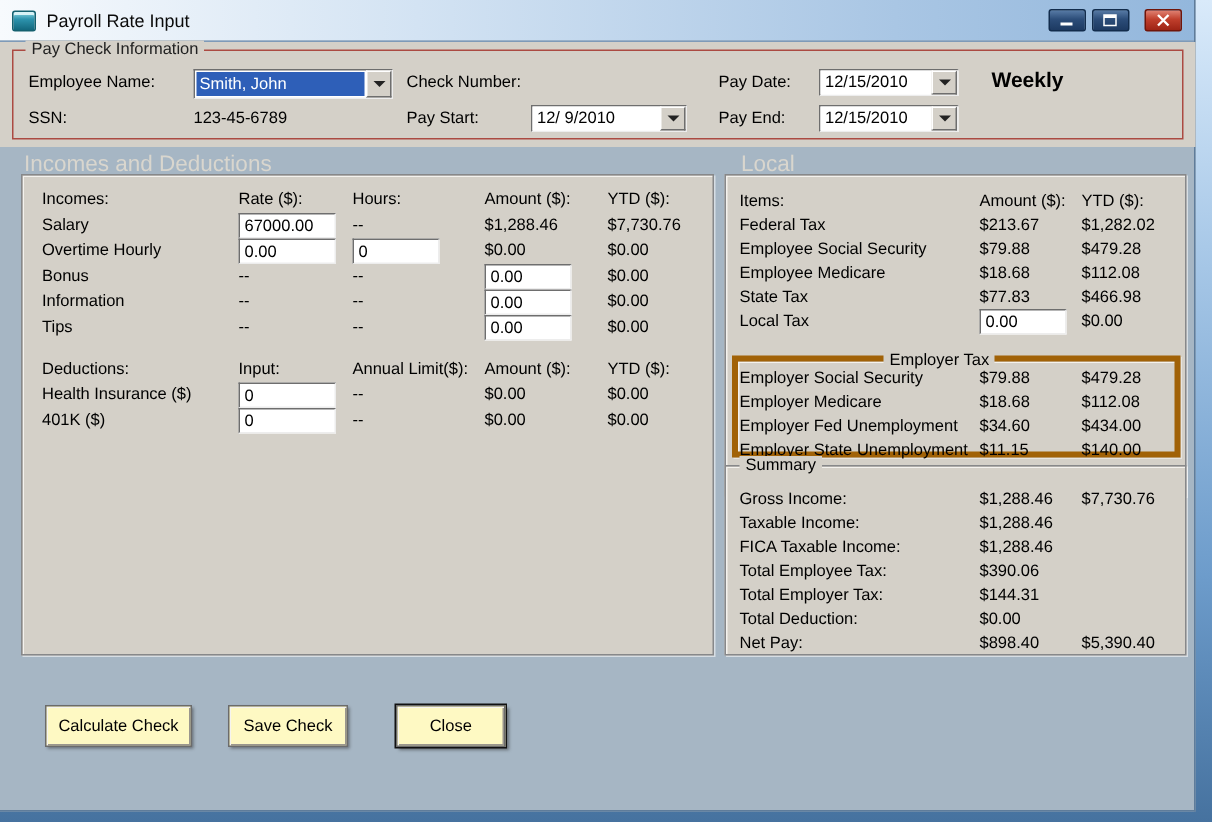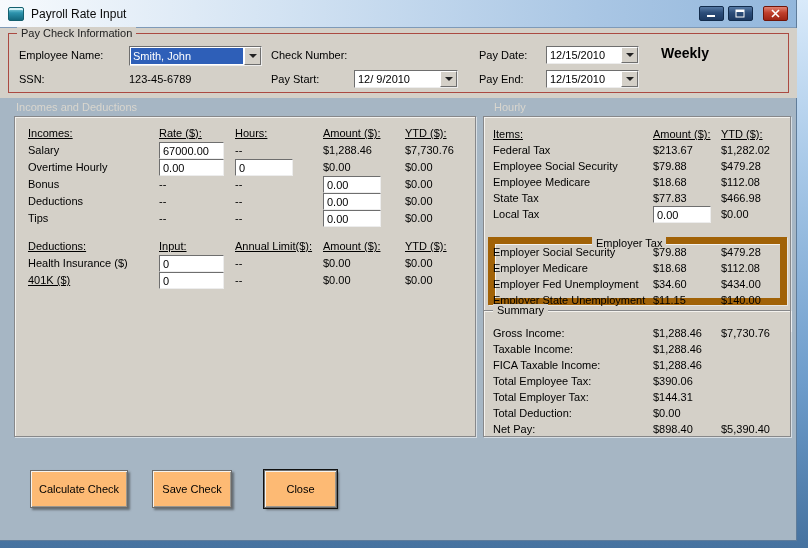--- a/index.html
+++ b/index.html
@@ -19,44 +19,44 @@
   .title-text{font-size:12px;color:#0a0a0a;flex:1;white-space:pre}
   .winbtns{display:flex;align-items:center;gap:4px}
   .winbtn{width:25px;height:15px;border-radius:2px;display:flex;align-items:center;justify-content:center;cursor:default}
   .winbtn.minmax{background:linear-gradient(180deg,#577aa5 0%,#2c4d79 45%,#1d3a62 100%);border:1px solid #122c4c}
   .winbtn.close{background:linear-gradient(180deg,#e08272 0%,#c03f2c 45%,#9e2415 100%);border:1px solid #701509;margin-left:6px}
   
   .top-section{position:absolute;left:0;top:28px;width:797px;height:70px;background:#d4d0c8}
   .gb-red{position:absolute;left:8px;top:5px;width:781px;height:60px;border:1px solid #ab4a42}
   .legend{position:absolute;top:-7px;background:#d4d0c8;padding:0 4px;font-size:11px;line-height:13px;white-space:pre}
   .t{position:absolute;font-size:11px;line-height:13px;white-space:pre}
-  .u{text-decoration:underline}
+  .u{}
   .b{font-weight:bold}
   
   .tbi{position:absolute;height:17px;background:#fff;border:1px solid;border-color:#6e6e6e #ededed #ededed #6e6e6e;
     font:11px "Liberation Sans",sans-serif;padding:0 3px;color:#000;outline:none}
   .combo{position:absolute;height:20px;background:#fff;border:1px solid;border-color:#6e6e6e #ededed #ededed #6e6e6e;display:flex}
   .combo-sel{flex:1;margin:1px;background:#2e5fb8;color:#fff;font-size:11px;line-height:16px;padding:0 2px;overflow:hidden;white-space:pre}
   .datecombo .combo-sel{background:#fff;color:#000;margin:0;padding:2px 3px;line-height:13px}
   .combo-btn{width:17px;background:#d4d0c8;border:1px solid;border-color:#fff #6e6e6e #6e6e6e #fff;
     display:flex;align-items:center;justify-content:center}
   .arrow-down{width:0;height:0;border-left:4px solid transparent;border-right:4px solid transparent;border-top:4px solid #222}
   
-  .band-text{position:absolute;font-size:11px;color:#d9d6ce;white-space:pre}
+  .band-text{position:absolute;font-size:15px;color:#d9d6ce;white-space:pre}
   
   .panel{position:absolute;background:#d4d0c8;border:1px solid #87888a;
     box-shadow:inset 1px 1px 0 #f4f2ee,1px 1px 0 rgba(255,255,255,.55)}
-  .egroup{position:absolute;border:7px solid #a16207;box-shadow:inset 1px 1px 0 #f4f2ee,1px 1px 0 rgba(255,255,255,.45)}
+  .egroup{position:absolute;border:4px solid #a16207;box-shadow:inset 1px 1px 0 #f4f2ee,1px 1px 0 rgba(255,255,255,.45)}
   .row{position:absolute;left:0;right:0;height:17px}
   .row>span{position:absolute;top:0;white-space:pre;font-size:11px;line-height:13px}
   .row>input{top:-2px}
   .inc-name{left:13px}.inc-rate{left:144px}.inc-hours{left:220px}.inc-amt{left:308px}.inc-ytd{left:390px}
   .tax-name{left:9px}.tax-amt{left:169px}.tax-ytd{left:237px}
   
-  .btn{position:absolute;height:38px;background:#fdba74;border:1px solid #6b6b6b;
+  .btn{position:absolute;height:28px;background:#fef9c3;border:1px solid #6b6b6b;
     font:11px "Liberation Sans",sans-serif;color:#000;
     box-shadow:inset 1px 1px 0 #f5f3ef,inset -1px -1px 0 #9a968e,1.5px 1.5px 2px rgba(40,40,40,.5);cursor:default}
   .btn-default{box-shadow:0 0 0 1px #111,inset 1px 1px 0 #f5f3ef,inset -1px -1px 0 #9a968e,2px 2px 2px rgba(40,40,40,.5)}
 </style>
 </head>
 <body>
 
 <div class="screen">
   <div class="window">
 
@@ -122,21 +122,21 @@
           <span class="combo-btn">
               <span class="arrow-down"></span>
             </span>
         </div>
 
         <span class="t b" style="left:652px;top:13px;font-size:14px">Weekly</span>
       </div>
     </div>
 
     <span class="band-text" style="left:16px;top:101px">Incomes and Deductions</span>
-    <span class="band-text" style="left:494px;top:101px">Hourly</span>
+    <span class="band-text" style="left:494px;top:101px">Local</span>
 
     <div class="panel" style="left:14px;top:116px;width:462px;height:321px">
       <div class="row" style="top:10px">
         <span class="inc-name u">Incomes:</span>
         <span class="inc-rate u">Rate ($):</span>
         <span class="inc-hours u">Hours:</span>
         <span class="inc-amt u">Amount ($):</span>
         <span class="inc-ytd u">YTD ($):</span>
       </div>
       <div class="row" style="top:27px">
@@ -154,21 +154,21 @@
         <span class="inc-ytd">$0.00</span>
       </div>
       <div class="row" style="top:61px">
         <span class="inc-name">Bonus</span>
         <span class="inc-rate">--</span>
         <span class="inc-hours">--</span>
         <input class="tbi inc-amt" style="width: 58px;" value="0.00">
         <span class="inc-ytd">$0.00</span>
       </div>
       <div class="row" style="top:78px">
-        <span class="inc-name">Deductions</span>
+        <span class="inc-name">Information</span>
         <span class="inc-rate">--</span>
         <span class="inc-hours">--</span>
         <input class="tbi inc-amt" style="width: 58px;" value="0.00">
         <span class="inc-ytd">$0.00</span>
       </div>
       <div class="row" style="top:95px">
         <span class="inc-name">Tips</span>
         <span class="inc-rate">--</span>
         <span class="inc-hours">--</span>
         <input class="tbi inc-amt" style="width: 58px;" value="0.00">

